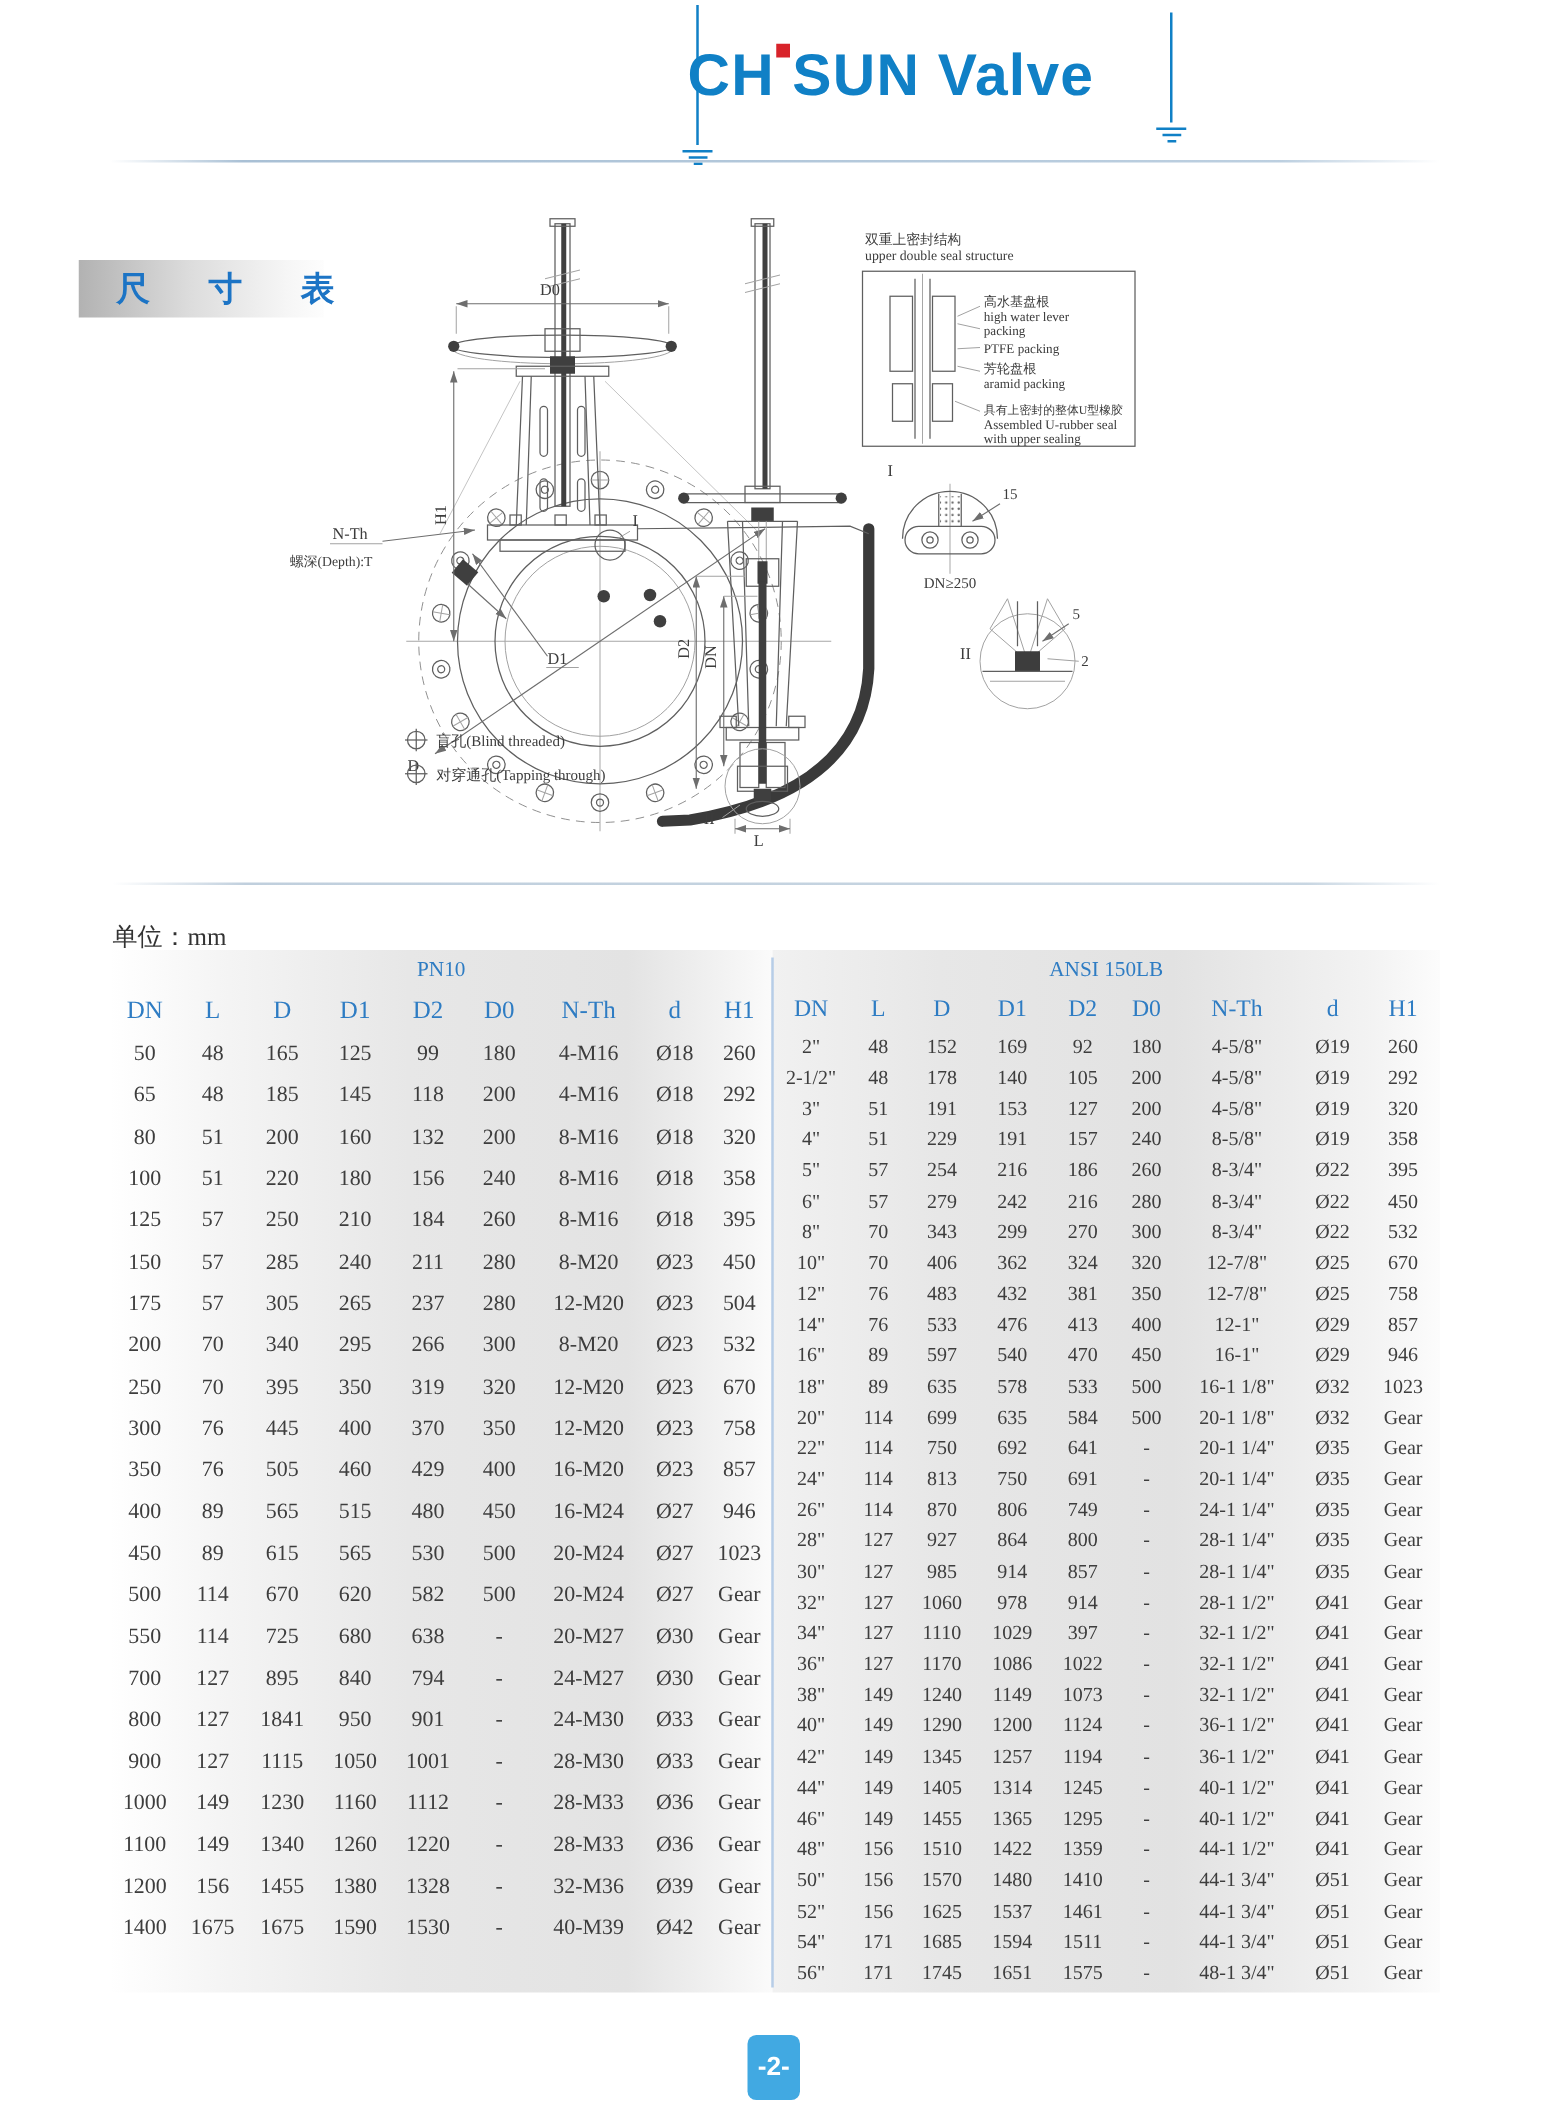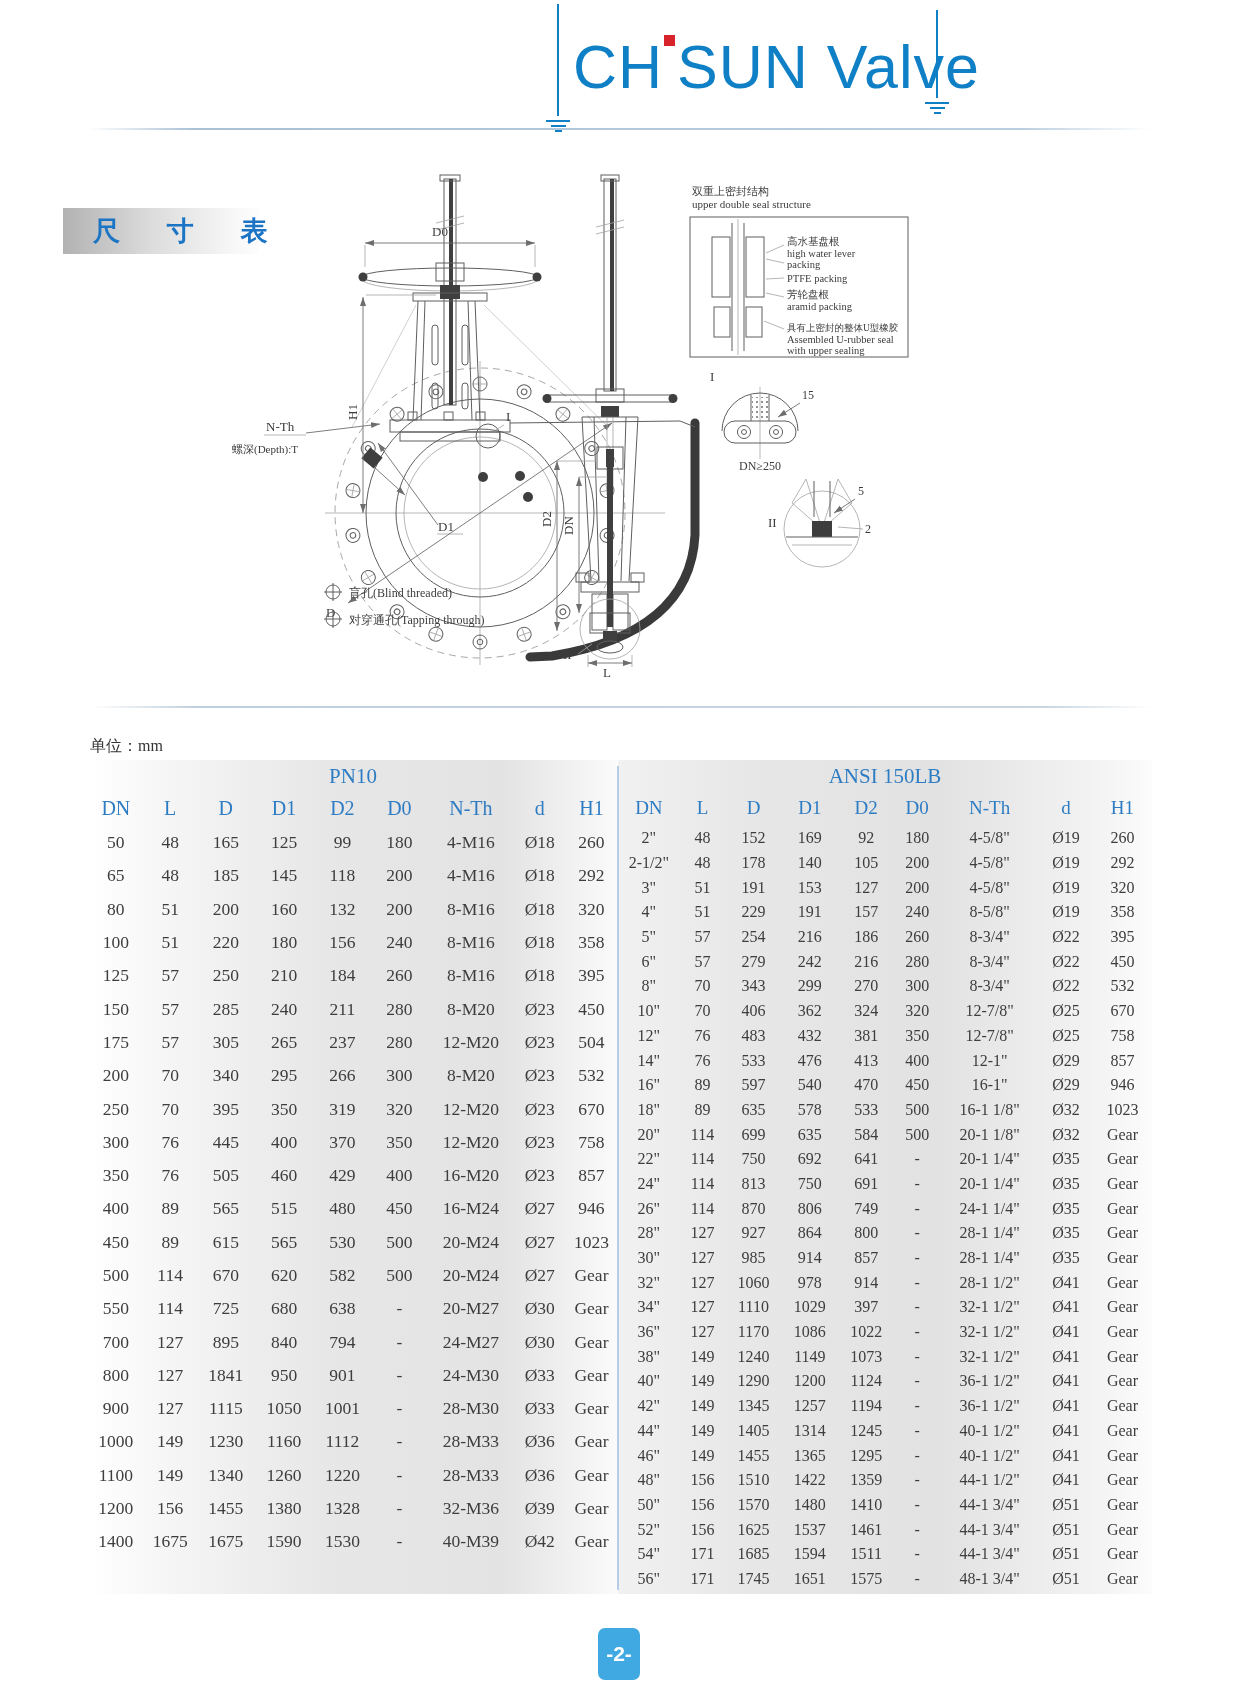--- a/index.html
+++ b/index.html
@@ -1,21 +1,21 @@
 <!DOCTYPE html>
 <html><head>
 <meta charset="utf-8">
 <style>
   html,body{margin:0;padding:0;background:#ffffff;}
   .page{position:relative;width:1240px;height:1683px;background:#ffffff;overflow:hidden;
         font-family:"Liberation Serif",serif;color:#3d3d3d;}
 
   
-  .logo{position:absolute;left:573px;top:32px;font-family:"Liberation Sans",sans-serif;
-        font-weight:normal;font-size:61px;color:#1080c6;letter-spacing:1px;white-space:nowrap;}
+  .logo{position:absolute;left:550px;top:32px;font-family:"Liberation Sans",sans-serif;
+        font-weight:bold;font-size:47px;color:#1080c6;letter-spacing:1px;white-space:nowrap;}
   .i-dot{display:inline-block;width:11px;height:11px;background:#d8232a;vertical-align:top;margin:3px 2px 0 1px;}
   .gnd{position:absolute;display:flex;flex-direction:column;align-items:center;}
   .gnd-line{width:2px;background:#1080c6;}
   .gnd-b1{width:24px;height:2px;background:#1080c6;margin-top:4px;}
   .gnd-b2{width:15px;height:2px;background:#1080c6;margin-top:3px;}
   .gnd-b3{width:7px;height:2px;background:#1080c6;margin-top:3px;}
   .hdr-rule{position:absolute;left:88px;top:128px;width:1064px;height:2px;
         background:linear-gradient(90deg,#ffffff,#a9c0d5 10%,#bccfe0 88%,#ffffff);}
 
   
@@ -34,28 +34,28 @@
   .cline{stroke:#9a9a9a;stroke-width:0.7;fill:none;}
   .dim{stroke:#6e6e6e;stroke-width:0.9;fill:none;}
   .dark{fill:#3f3f3f;stroke:none;}
   .gate{stroke:#3a3a3a;stroke-width:9;fill:none;stroke-linecap:round;}
   .drawing text{fill:#3c3c3c;stroke:none;font-family:"Liberation Serif",serif;}
   .t13{font-size:13px;} .t12{font-size:12px;} .t11{font-size:11px;} .t10{font-size:10.5px;} .t9{font-size:9.5px;}
 
   
   .unit-rule{position:absolute;left:90px;top:706px;width:1062px;height:1.5px;
         background:linear-gradient(90deg,#ffffff,#c0cfdd 10%,#c8d6e2 90%,#ffffff);}
-  .unit{position:absolute;left:90px;top:736px;font-size:16px;color:#333;}
+  .unit{position:absolute;left:90px;top:736px;font-size:20px;color:#333;}
 
   
   .tables{position:absolute;left:88px;top:760px;width:1064px;height:834px;display:flex;}
   .tblbox{box-sizing:border-box;}
   .tblbox.pn10{width:530px;background:linear-gradient(90deg,#ffffff 0%,#f4f4f4 18%,#e7e7e7 45%,#e3e3e3 78%,#f6f6f6 96%,#fbfbfb 100%);}
   .tblbox.ansi{width:534px;background:linear-gradient(90deg,#f1f1f1 0%,#e7e7e7 25%,#e2e2e2 60%,#f3f3f3 90%,#fcfcfc 100%);}
-  .tbl-title{text-align:center;color:#2e7cc3;font-size:21px;height:30px;line-height:32px;}
+  .tbl-title{text-align:center;color:#2e7cc3;font-size:17px;height:30px;line-height:32px;}
   table.dim-table{width:100%;border-collapse:collapse;table-layout:fixed;}
   table.dim-table th{color:#2e7cc3;font-weight:normal;text-align:center;padding:0;}
   table.dim-table td{text-align:center;color:#3d3d3d;padding:0;}
   .pn10 th{font-size:20px;height:36px;}
   .pn10 td{font-size:17.5px;height:33.3px;}
   .ansi th{font-size:19px;height:36px;}
   .ansi td{font-size:16px;height:24.7px;}
   .tables-divider{position:absolute;left:617px;top:766px;width:2px;height:824px;background:#b7cde7;}
 
   

